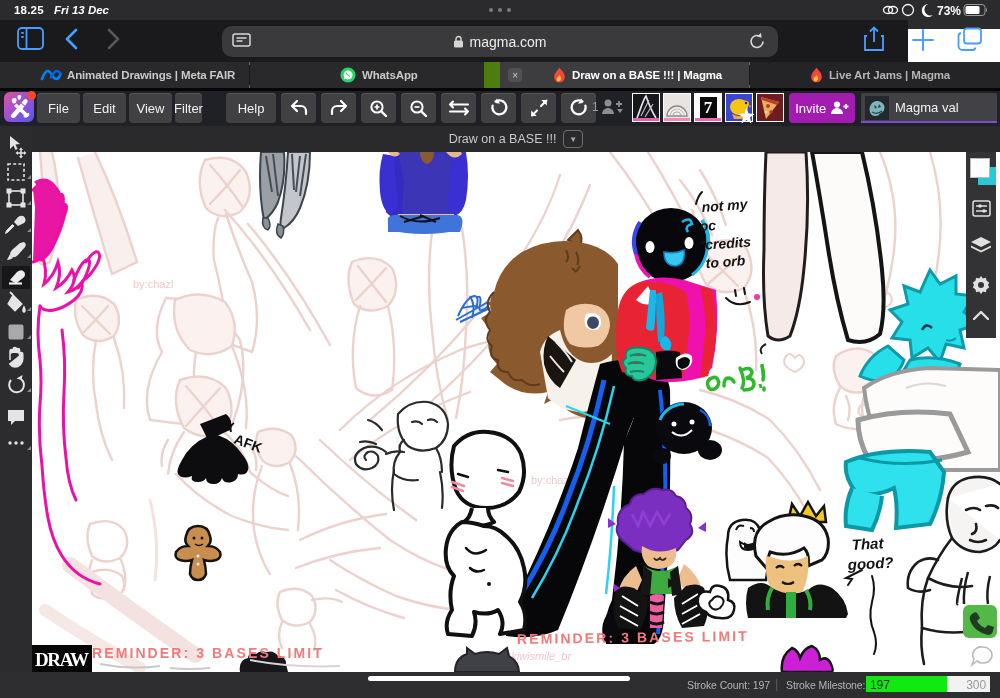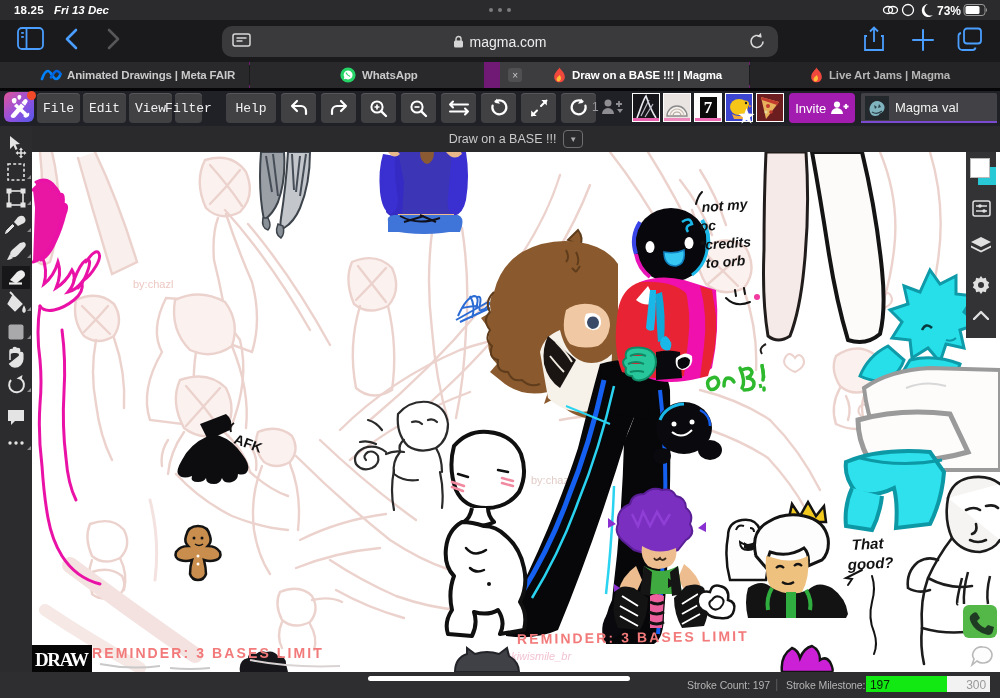--- a/index.html
+++ b/index.html
@@ -3,29 +3,29 @@
 <meta charset="utf-8">
 <style>
 html,body{margin:0;padding:0;background:#000;}
 #root{position:relative;width:1000px;height:698px;overflow:hidden;background:#fff;font-family:"Liberation Sans",sans-serif;}
 .abs{position:absolute;}
 
 #statusbar{left:0;top:0;width:1000px;height:29px;background:#2b2b2d;color:#fff;}
 #statusbar .time{position:absolute;left:14px;top:3.5px;font-size:11.5px;font-weight:700;letter-spacing:.2px;}
 #statusbar .date{position:absolute;left:54px;top:3.5px;font-size:11.5px;font-weight:700;font-style:italic;}
 
-#safaribar{left:0;top:20px;width:1000px;height:42px;background:#1a1a1c;}
+#safaribar{left:0;top:20px;width:908px;height:42px;background:#1a1a1c;}
 #addrbar{position:absolute;left:222px;top:6px;width:556px;height:31px;background:#3a3a3c;border-radius:10px;}
 #addrtxt{position:absolute;left:0;top:0;width:100%;height:100%;display:flex;align-items:center;justify-content:center;color:#ececec;font-size:14px;}
 
-#tabbar{left:0;top:62px;width:1000px;height:46px;background:#701a75;}
+#tabbar{left:0;top:62px;width:1000px;height:46px;background:#4d7c0f;}
 .tab{position:absolute;top:0;height:26px;display:flex;align-items:center;color:#c9c9c9;font-size:11.5px;font-weight:700;white-space:nowrap;letter-spacing:-.15px;}
 
 #magmabar{left:0;top:91px;width:1000px;height:35px;background:#202027;}
-.mbtn{position:absolute;top:2px;height:30px;background:#414144;border-radius:4px;box-shadow:inset 0 1px 0 #57575a;color:#f0f0f0;font-size:13px;display:flex;align-items:center;justify-content:center;font-family:Liberation Mono, monospace;}
+.mbtn{position:absolute;top:2px;height:30px;background:#414144;border-radius:4px;box-shadow:inset 0 1px 0 #57575a;color:#f0f0f0;font-size:13px;display:flex;align-items:center;justify-content:center;}
 
 #titlestrip{left:0;top:126px;width:1000px;height:26px;background:#2a2a2c;color:#c9c9c9;font-size:12.5px;}
 
 #lefttool{left:0;top:126px;width:32px;height:546px;background:#2c2c2e;}
 
 #righttool{left:966px;top:152px;width:30px;height:186px;background:#333336;}
 
 #bottombar{left:0;top:672px;width:1000px;height:26px;background:#2e2e30;color:#b4b4b4;font-size:10.5px;letter-spacing:-.1px;white-space:nowrap;}
 #homeind{position:absolute;left:368px;top:4px;width:262px;height:5px;border-radius:3px;background:#fff;}
 </style>

